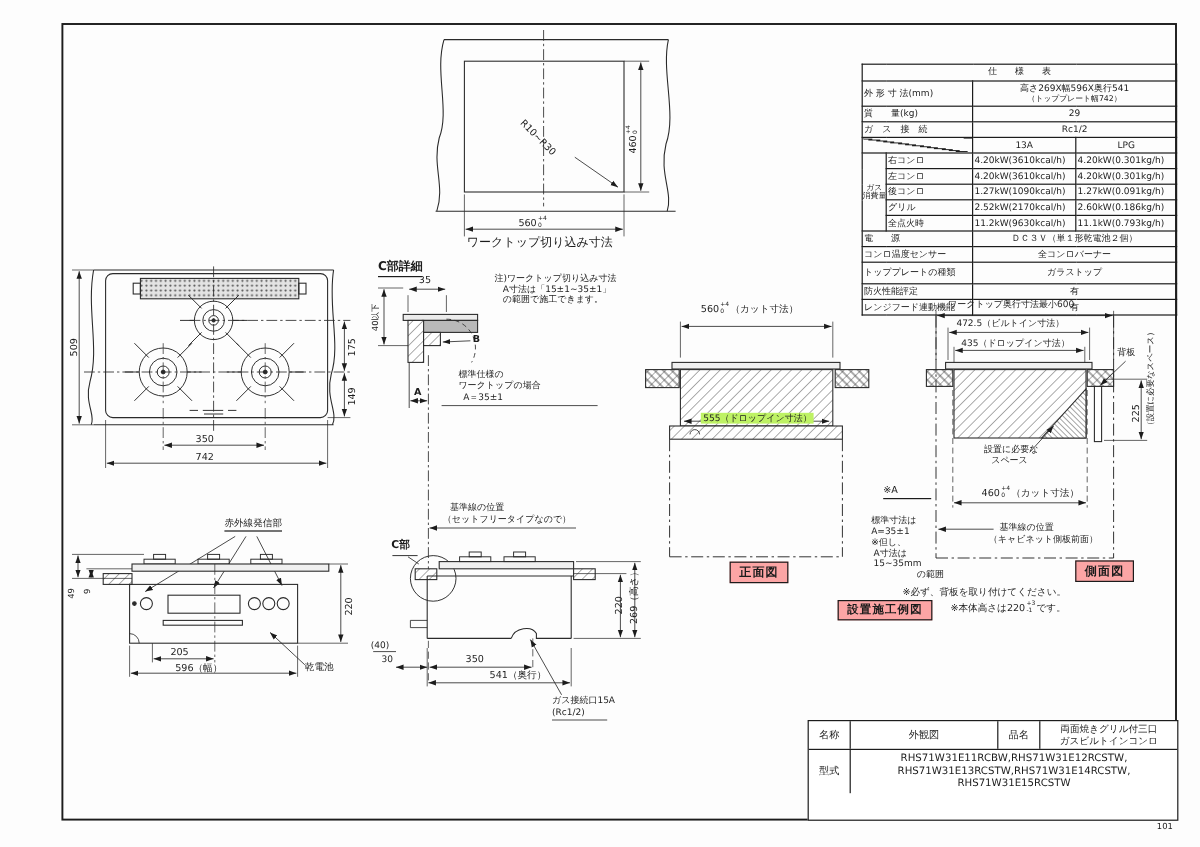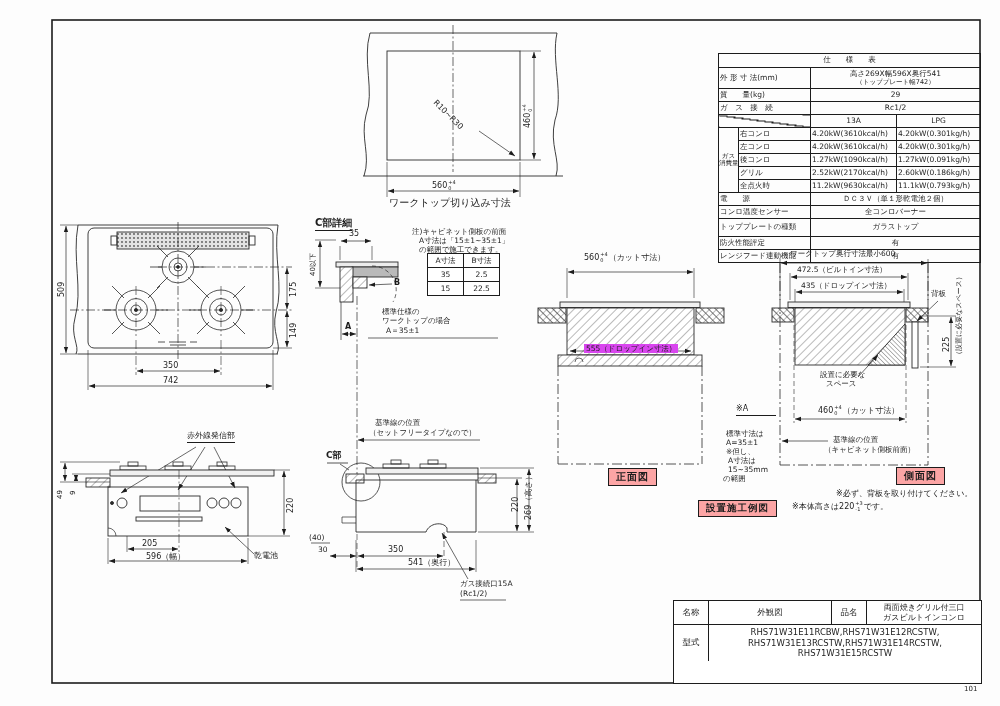--- a/index.html
+++ b/index.html
@@ -10,21 +10,21 @@
   .s7{font-size:7px;} .s75{font-size:7.5px;} .s9{font-size:9px;} .s10{font-size:10px;}
   .b{font-weight:bold;}
   .r{transform:rotate(-90deg);transform-origin:0 0;}
   .r45{transform:rotate(45deg);transform-origin:0 0;}
   .ul{border-bottom:1px solid #1c1c1c;padding-bottom:1px;}
   .box{position:absolute;border:1.6px solid #1c1c1c;background:#fca5a5;padding:1px 7px;
        font-weight:bold;font-size:10px;letter-spacing:1px;white-space:nowrap;}
   .tol{display:inline-flex;flex-direction:column;justify-content:center;vertical-align:middle;
        font-size:5px;line-height:1.15;margin:0 1px;}
   .tol i{font-style:normal;}
-  .wbg{background:#d946ef;padding:0 2px;}
+  .wbg{background:#bef264;padding:0 2px;}
   
   table.spec{position:absolute;left:718px;top:21px;width:262px;border-collapse:collapse;
        table-layout:fixed;font-size:7.5px;margin-top:32px;}
   table.spec td{border:1px solid #1c1c1c;padding:0 1px;overflow:hidden;white-space:nowrap;
        line-height:1.1;height:12px;}
   table.spec td.c{text-align:center;}
   table.spec td.diag{background:linear-gradient(to right top,transparent calc(50% - .6px),#1c1c1c calc(50% - .6px),#1c1c1c calc(50% + .6px),transparent calc(50% + .6px));}
   table.spec td.vl{font-size:6.5px;text-align:center;line-height:1.1;padding:0;}
   
   table.mini{position:absolute;left:427px;top:253px;width:73px;border-collapse:collapse;
@@ -269,77 +269,61 @@
 <div class="t r" style="left:289px;top:297px">175</div>
 <div class="t r" style="left:289px;top:338px">149</div>
 <div class="t" style="left:163px;top:361px">350</div>
 <div class="t" style="left:163px;top:376px">742</div>
 
 <div class="t s10 b ul" style="left:315px;top:217px">C部詳細</div>
 <div class="t" style="left:349px;top:229px">35</div>
 <div class="t r s7" style="left:309px;top:276px">40以下</div>
 <div class="t b" style="left:394px;top:278px">B</div>
 <div class="t b" style="left:345px;top:322px">A</div>
-<div class="t s75" style="left:412px;top:227px">注)キャビネット側板の前面</div>
+<div class="t s75" style="left:412px;top:227px">注)ワークトップ切り込み寸法</div>
 <div class="t s75" style="left:419px;top:236px">A寸法は「15±1~35±1」</div>
 <div class="t s75" style="left:419px;top:245px">の範囲で施工できます。</div>
-<table class="mini">
-  <tbody>
-        <tr>
-          <td>A寸法</td>
-          <td>B寸法</td>
-        </tr>
-  <tr>
-          <td>35</td>
-          <td>2.5</td>
-        </tr>
-  <tr>
-          <td>15</td>
-          <td>22.5</td>
-        </tr>
-</tbody>
-    </table>
 <div class="t s75" style="left:382px;top:307px">標準仕様の</div>
 <div class="t s75" style="left:382px;top:316px">ワークトップの場合</div>
 <div class="t s75" style="left:386px;top:326px">A＝35±1</div>
 <div class="t s75" style="left:375px;top:418px">基準線の位置</div>
 <div class="t s75" style="left:369px;top:428px">（セットフリータイプなので）</div>
 
 <div class="t" style="left:584px;top:252px"><span>560</span><span class="tol">
         <i>+4</i>
         <i>0</i>
       </span><span>（カット寸法）</span></div>
 <div class="t s75 wbg" style="left:584px;top:344px">555（ドロップイン寸法）</div>
 <div class="box" style="left:608px;top:468px">正面図</div>
 <div class="t ul" style="left:736px;top:404px;width:40px">※A</div>
 <div class="t s75" style="left:726px;top:429px">標準寸法は</div>
 <div class="t s75" style="left:726px;top:438px">A=35±1</div>
 <div class="t s75" style="left:726px;top:447px">※但し、</div>
 <div class="t s75" style="left:728px;top:456px">A寸法は</div>
 <div class="t s75" style="left:728px;top:465px">15~35mm</div>
-<div class="t s75" style="left:723px;top:474px">の範囲</div>
+<div class="t s75" style="left:764px;top:474px">の範囲</div>
 
 <div class="t s75" style="left:790px;top:249px">ワークトップ奥行寸法最小600</div>
 <div class="t s75" style="left:797px;top:265px">472.5（ビルトイン寸法）</div>
 <div class="t s75" style="left:801px;top:281px">435（ドロップイン寸法）</div>
 <div class="t s75" style="left:931px;top:289px">背板</div>
 <div class="t r" style="left:942px;top:352px">225</div>
 <div class="t r s7" style="left:955px;top:358px">（設置に必要なスペース）</div>
 <div class="t s75" style="left:820px;top:370px">設置に必要な</div>
 <div class="t s75" style="left:826px;top:379px">スペース</div>
 <div class="t" style="left:818px;top:405px"><span>460</span><span class="tol">
         <i>+4</i>
         <i>0</i>
       </span><span>（カット寸法）</span></div>
 <div class="t s75" style="left:833px;top:435px">基準線の位置</div>
 <div class="t s75" style="left:824px;top:445px">（キャビネット側板前面）</div>
 <div class="box" style="left:896px;top:467px">側面図</div>
 
 <div class="box" style="left:698px;top:500px;font-size:9.5px">設置施工例図</div>
-<div class="t" style="left:836px;top:489px">※必ず、背板を取り付けてください。</div>
+<div class="t" style="left:752px;top:489px">※必ず、背板を取り付けてください。</div>
 <div class="t" style="left:792px;top:501px"><span>※本体高さは220</span><span class="tol">
         <i>+3</i>
         <i>-1</i>
       </span><span>です。</span></div>
 
 <div class="t ul" style="left:187px;top:431px">赤外線発信部</div>
 <div class="t r s7" style="left:56px;top:499px">49</div>
 <div class="t r s7" style="left:69px;top:495px">9</div>
 <div class="t r" style="left:286px;top:513px">220</div>
 <div class="t" style="left:142px;top:539px">205</div>

